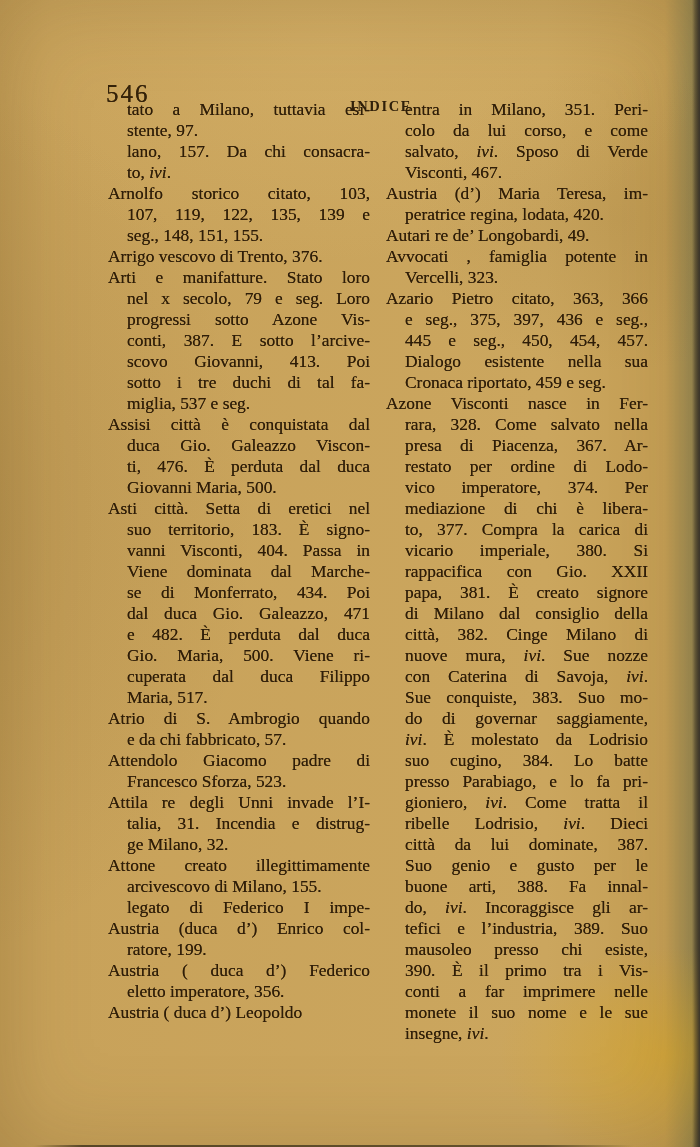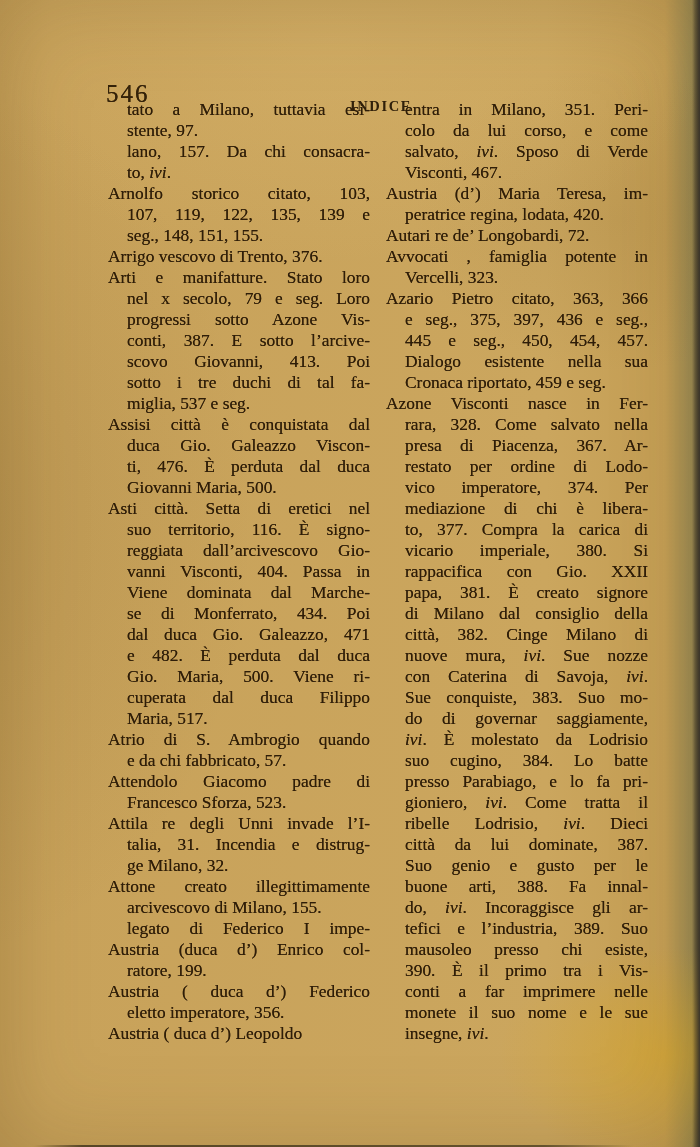--- a/index.html
+++ b/index.html
@@ -83,22 +83,21 @@
           <div class="line ind">miglia, 537 e seg.</div>
         </div>
         <div class="entry">
           <div class="line j">Assisi città è conquistata dal</div>
           <div class="line ind j">duca Gio. Galeazzo Viscon-</div>
           <div class="line ind j">ti, 476. È perduta dal duca</div>
           <div class="line ind">Giovanni Maria, 500.</div>
         </div>
         <div class="entry">
           <div class="line j">Asti città. Setta di eretici nel</div>
-          <div class="line ind j">suo territorio, 116. È signo-</div>
-          <div class="line ind j">reggiata dall’arcivescovo Gio-</div>
+          <div class="line ind j">suo territorio, 183. È signo-</div>
           <div class="line ind j">vanni Visconti, 404. Passa in</div>
           <div class="line ind j">Viene dominata dal Marche-</div>
           <div class="line ind j">se di Monferrato, 434. Poi</div>
           <div class="line ind j">dal duca Gio. Galeazzo, 471</div>
           <div class="line ind j">e 482. È perduta dal duca</div>
           <div class="line ind j">Gio. Maria, 500. Viene ri-</div>
           <div class="line ind j">cuperata dal duca Filippo</div>
           <div class="line ind">Maria, 517.</div>
         </div>
         <div class="entry">
@@ -136,21 +135,21 @@
           <div class="line ind j">entra in Milano, 351. Peri-</div>
           <div class="line ind j">colo da lui corso, e come</div>
           <div class="line ind j">salvato, <i>ivi</i>. Sposo di Verde</div>
           <div class="line ind">Visconti, 467.</div>
         </div>
         <div class="entry">
           <div class="line j">Austria (d’) Maria Teresa, im-</div>
           <div class="line ind">peratrice regina, lodata, 420.</div>
         </div>
         <div class="entry">
-          <div class="line">Autari re de’ Longobardi, 72.</div>
+          <div class="line">Autari re de’ Longobardi, 49.</div>
         </div>
         <div class="entry">
           <div class="line j">Avvocati , famiglia potente in</div>
           <div class="line ind">Vercelli, 323.</div>
         </div>
         <div class="entry">
           <div class="line j">Azario Pietro citato, 363, 366</div>
           <div class="line ind j">e seg., 375, 397, 436 e seg.,</div>
           <div class="line ind j">445 e seg., 450, 454, 457.</div>
           <div class="line ind j">Dialogo esistente nella sua</div>

